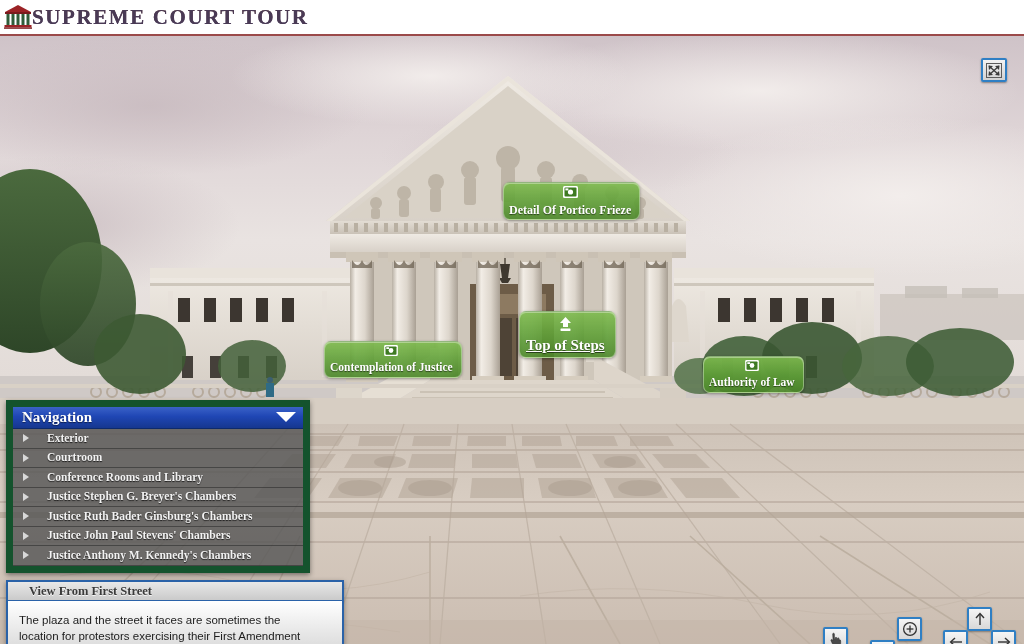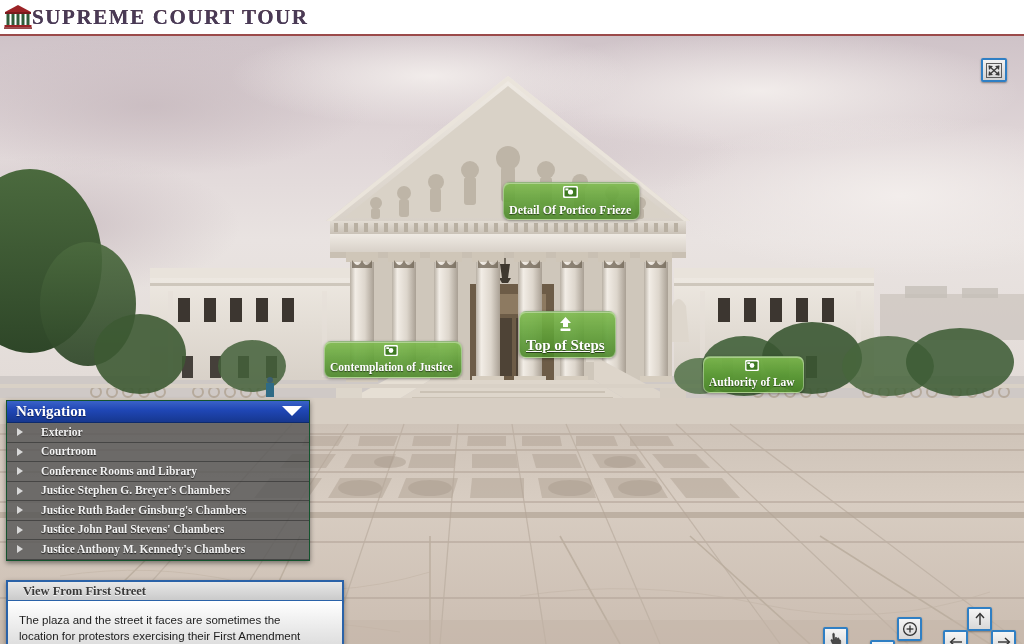--- a/index.html
+++ b/index.html
@@ -79,21 +79,21 @@
     display:flex; align-items:center; justify-content:center;
     cursor:pointer;
     box-shadow:0 1px 2px rgba(0,0,0,.4);
     z-index:40;
   }
 
   
   #nav-panel {
     position:absolute; left:6px; top:364px; width:304px;
     z-index:50;
-    border:1px solid #14532d;
+    border:7px solid #14532d;
     box-shadow: 0 2px 5px rgba(0,0,0,.45);
   }
   #nav-header {
     height:22px;
     background: linear-gradient(180deg,#3a62c8 0%, #1f46b4 45%, #16378f 100%);
     display:flex; align-items:center; justify-content:space-between;
     padding:0 7px 0 9px;
     cursor:pointer;
     border-bottom:1px solid #0e2a6b;
   }
@@ -130,21 +130,21 @@
     border:2px solid #2a62a8;
     background:#d4d4d4;
     z-index:50;
     box-shadow:0 2px 5px rgba(0,0,0,.4);
   }
   #info-title {
     height:19px;
     background: linear-gradient(180deg,#e8e8e8 0%, #cacaca 100%);
     border-bottom:1px solid #2a62a8;
     display:flex; align-items:center;
-    padding-left:15px;
+    padding-left:21px;
   }
   #info-title span {
     font-family:"Liberation Serif", serif;
     font-weight:700; font-size:12.5px; color:#3a3a3a;
     text-shadow:0 1px 0 rgba(255,255,255,.8);
     line-height:1;
   }
   #info-body {
     background: linear-gradient(180deg,#ffffff 0%, #f1f1f1 25%, #c9c9c9 100%);
     padding:11px 12px 13px 11px;

